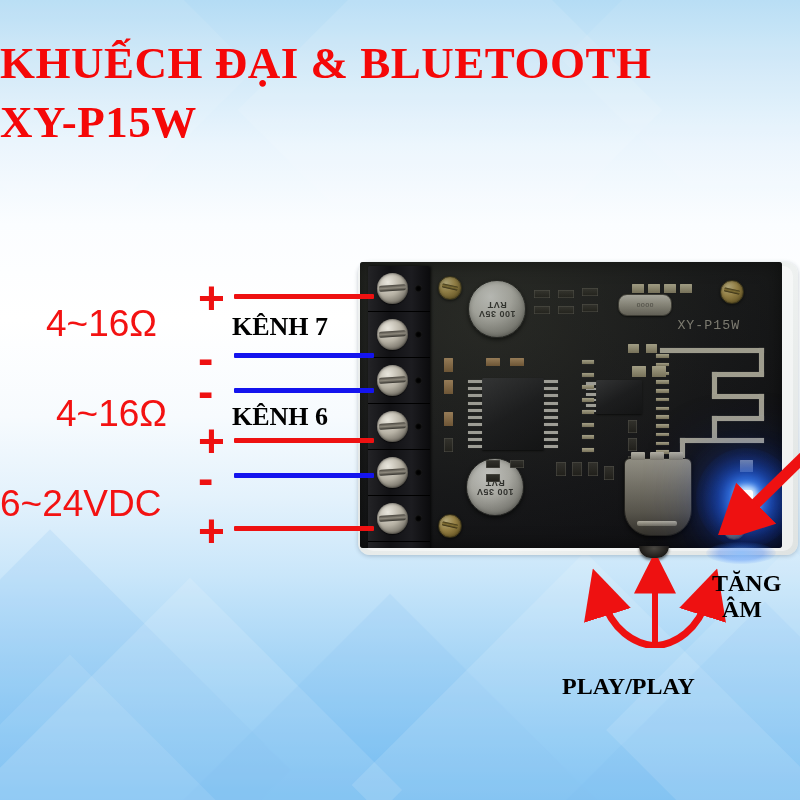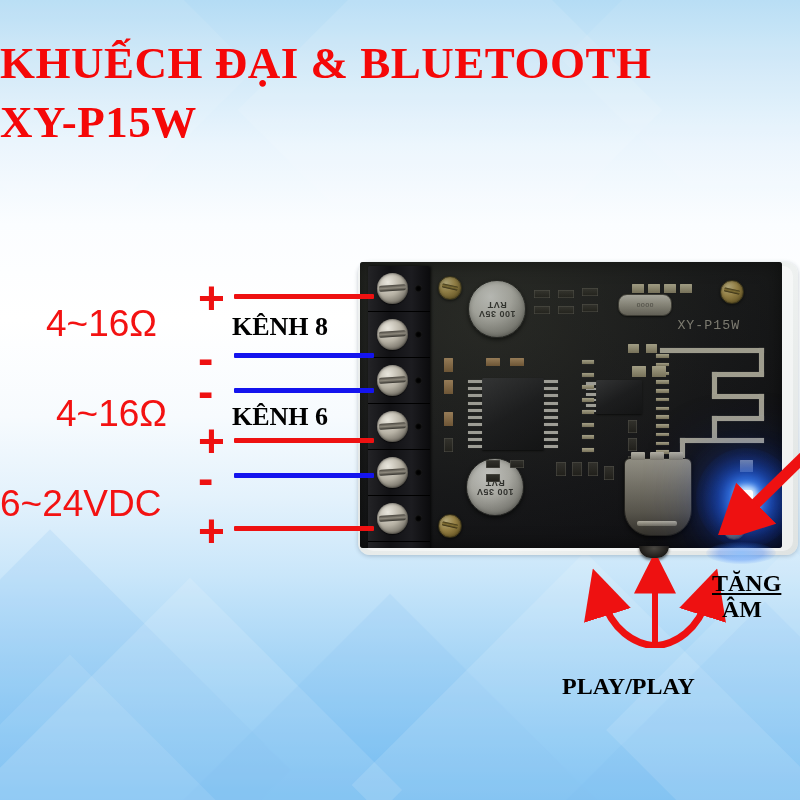--- a/index.html
+++ b/index.html
@@ -561,24 +561,24 @@
   <div class="sign sign-minus" style="left:198px;top:455px;">-</div>
   <div class="wire wire-blue" style="left:234px;top:473px;width:140px;"></div>
 
   <div class="sign sign-plus" style="left:198px;top:508px;">+</div>
   <div class="wire wire-red" style="left:234px;top:526px;width:140px;"></div>
 
   <div class="ohm-label" style="left:46px;top:303px;">4~16Ω</div>
   <div class="ohm-label" style="left:56px;top:393px;">4~16Ω</div>
   <div class="ohm-label" style="left:0px;top:483px;">6~24VDC</div>
 
-  <div class="chan-label" style="left:232px;top:312px;">KÊNH 8</div>
+  <div class="chan-label" style="left:232px;top:312px;">KÊNH 7</div>
   <div class="chan-label" style="left:232px;top:402px;">KÊNH 6</div>
 
-  <div class="bottom-label" style="left:712px;top:570px;text-decoration:underline;">TĂNG</div>
+  <div class="bottom-label" style="left:712px;top:570px;">TĂNG</div>
   <div class="bottom-label" style="left:722px;top:596px;">ÂM</div>
   <div class="bottom-label" style="left:562px;top:673px;">PLAY/PLAY</div>
 
   <svg id="arrow-group" width="170" height="90" viewBox="0 0 170 90" style="left:570px;top:558px;">
     <defs>
       <marker id="ah" markerWidth="7" markerHeight="7" refX="2.6" refY="3.5" orient="auto">
         <path d="M0,0 L7,3.5 L0,7 Z" fill="#ee1111"></path>
       </marker>
     </defs>
 

